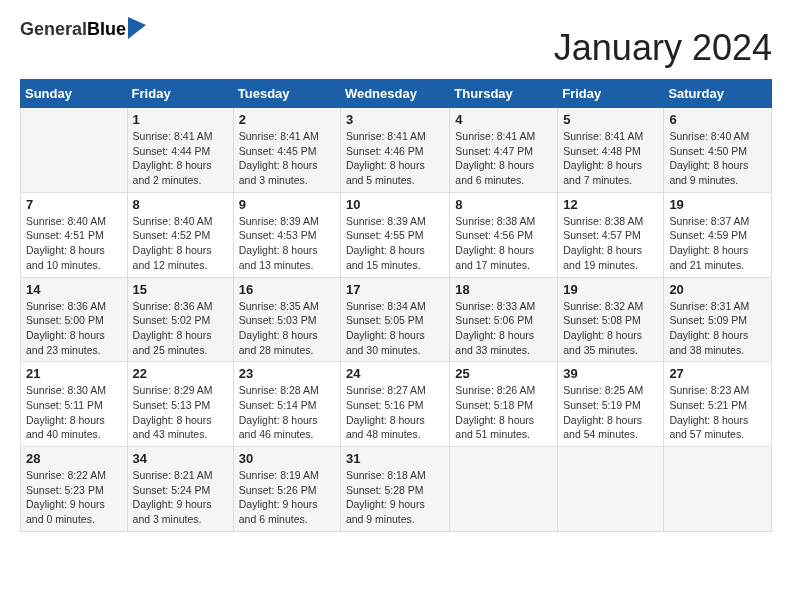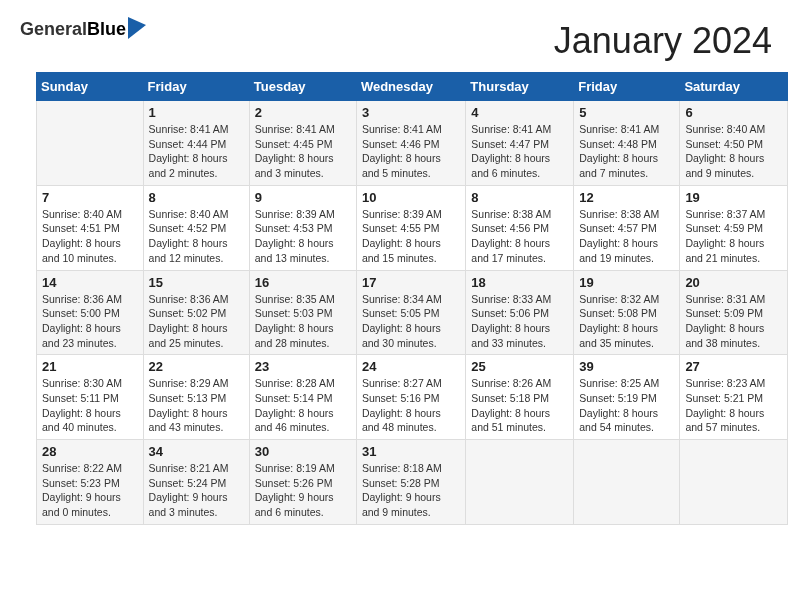--- a/index.html
+++ b/index.html
@@ -30,35 +30,35 @@
     .logo-general { color: #333; }
     .logo-blue { color: #000000; }
     .logo-icon {
       width: 18px;
       height: 22px;
       margin-left: 2px;
       margin-top: -4px;
     }
     .title-block {
       text-align: right;
+      margin-top: 7px;
     }
     .month-title {
       font-size: 36px;
       font-weight: normal;
       color: #222;
     }
     .location {
       font-size: 16px;
       color: #555;
     }
     table {
       width: 100%;
       border-collapse: collapse;
       font-size: 11px;
-      margin-left: 16px;
     }
     thead tr th {
       background-color: #1a5fa8;
       color: #fff;
       padding: 6px 4px;
       text-align: left;
       font-size: 13px;
       font-weight: bold;
       border: 1px solid #1a5fa8;
     }

